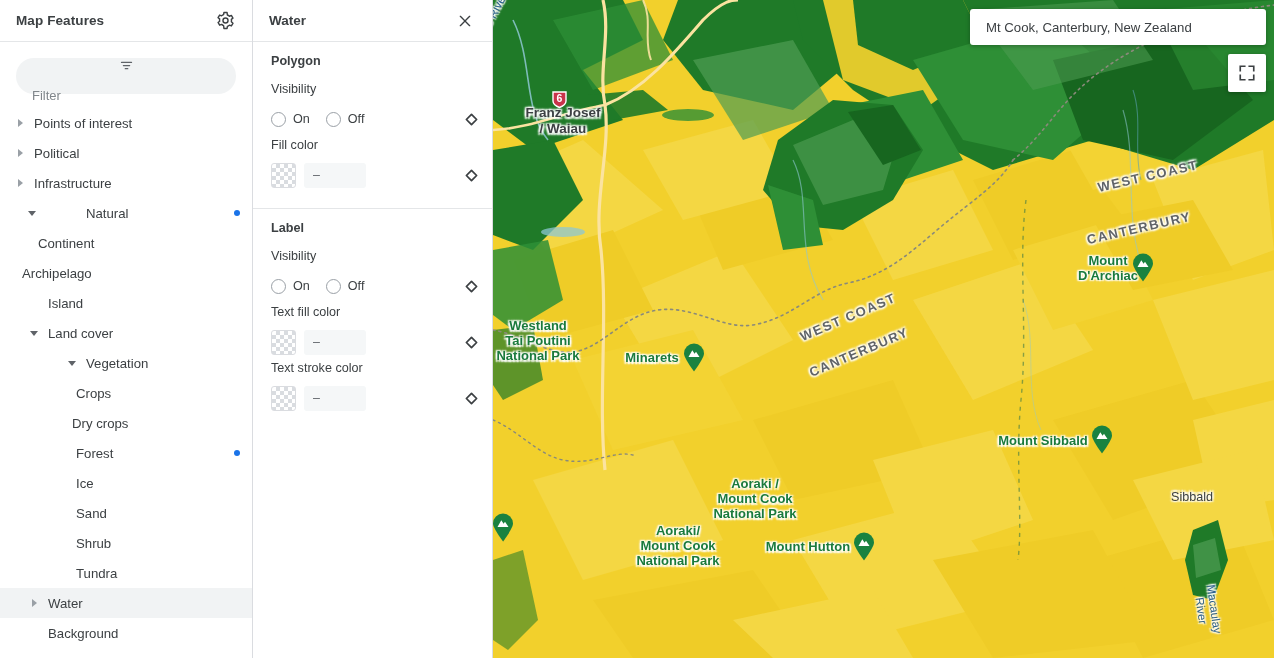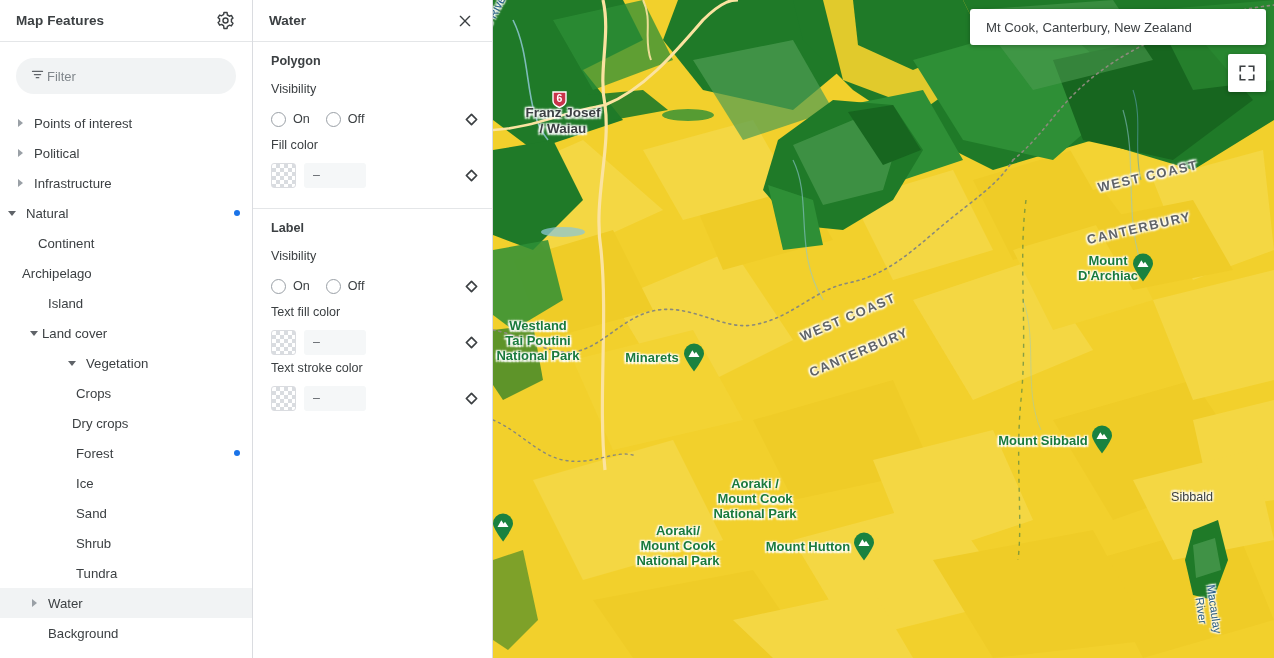--- a/index.html
+++ b/index.html
@@ -31,21 +31,21 @@
     font-size: 13.5px; font-weight: bold; color: #3c4043;
     letter-spacing: 0.1px; flex: 1;
   }
   .gear-btn {
     width: 22px; height: 22px; display: flex;
     align-items: center; justify-content: center; cursor: pointer;
   }
   .filter-wrap { padding: 16px 16px 6px 16px; }
   .filter-box {
     height: 36px; background: #f1f3f4; border-radius: 18px;
-    display: flex; align-items: center; padding: 0 14px; 
+    display: flex; align-items: center; padding: 0 14px; gap: 10px; flex-direction: column;
   }
   .filter-input {
     border: none; background: transparent; outline: none;
     font-family: "Liberation Sans", sans-serif;
     font-size: 13px; color: #5f6368; width: 100%;
   }
   .filter-input::placeholder { color: #80868b; }
 
   .tree { padding-top: 8px; overflow: hidden; flex: 1; }
   .tree-row {
@@ -256,21 +256,21 @@
             <div class="tri-right"></div>
           </div>
           <div class="tree-label" style="margin-left: 6px;">Political</div>
         </div>
         <div class="tree-row" style="padding-left: 12px;">
           <div class="tree-arrow">
             <div class="tri-right"></div>
           </div>
           <div class="tree-label" style="margin-left: 6px;">Infrastructure</div>
         </div>
-        <div class="tree-row" style="padding-left: 4px;">
+        <div class="tree-row" style="padding-left: 24px; gap: 40px;">
           <div class="tree-arrow">
             <div class="tri-down"></div>
           </div>
           <div class="tree-label" style="margin-left: 6px;">Natural</div>
           <div class="mod-dot"></div>
         </div>
         <div class="tree-row" style="padding-left: 16px;">
           <div class="tree-arrow spacer">
             <div class="tri-right"></div>
           </div>
@@ -285,21 +285,21 @@
         <div class="tree-row" style="padding-left: 26px;">
           <div class="tree-arrow spacer">
             <div class="tri-right"></div>
           </div>
           <div class="tree-label" style="margin-left: 6px;">Island</div>
         </div>
         <div class="tree-row" style="padding-left: 26px;">
           <div class="tree-arrow">
             <div class="tri-down"></div>
           </div>
-          <div class="tree-label" style="margin-left: 0;">Land cover</div>
+          <div class="tree-label" style="margin-left: 6px;">Land cover</div>
         </div>
         <div class="tree-row" style="padding-left: 64px;">
           <div class="tree-arrow">
             <div class="tri-down"></div>
           </div>
           <div class="tree-label" style="margin-left: 6px;">Vegetation</div>
         </div>
         <div class="tree-row" style="padding-left: 54px;">
           <div class="tree-arrow spacer">
             <div class="tri-right"></div>

